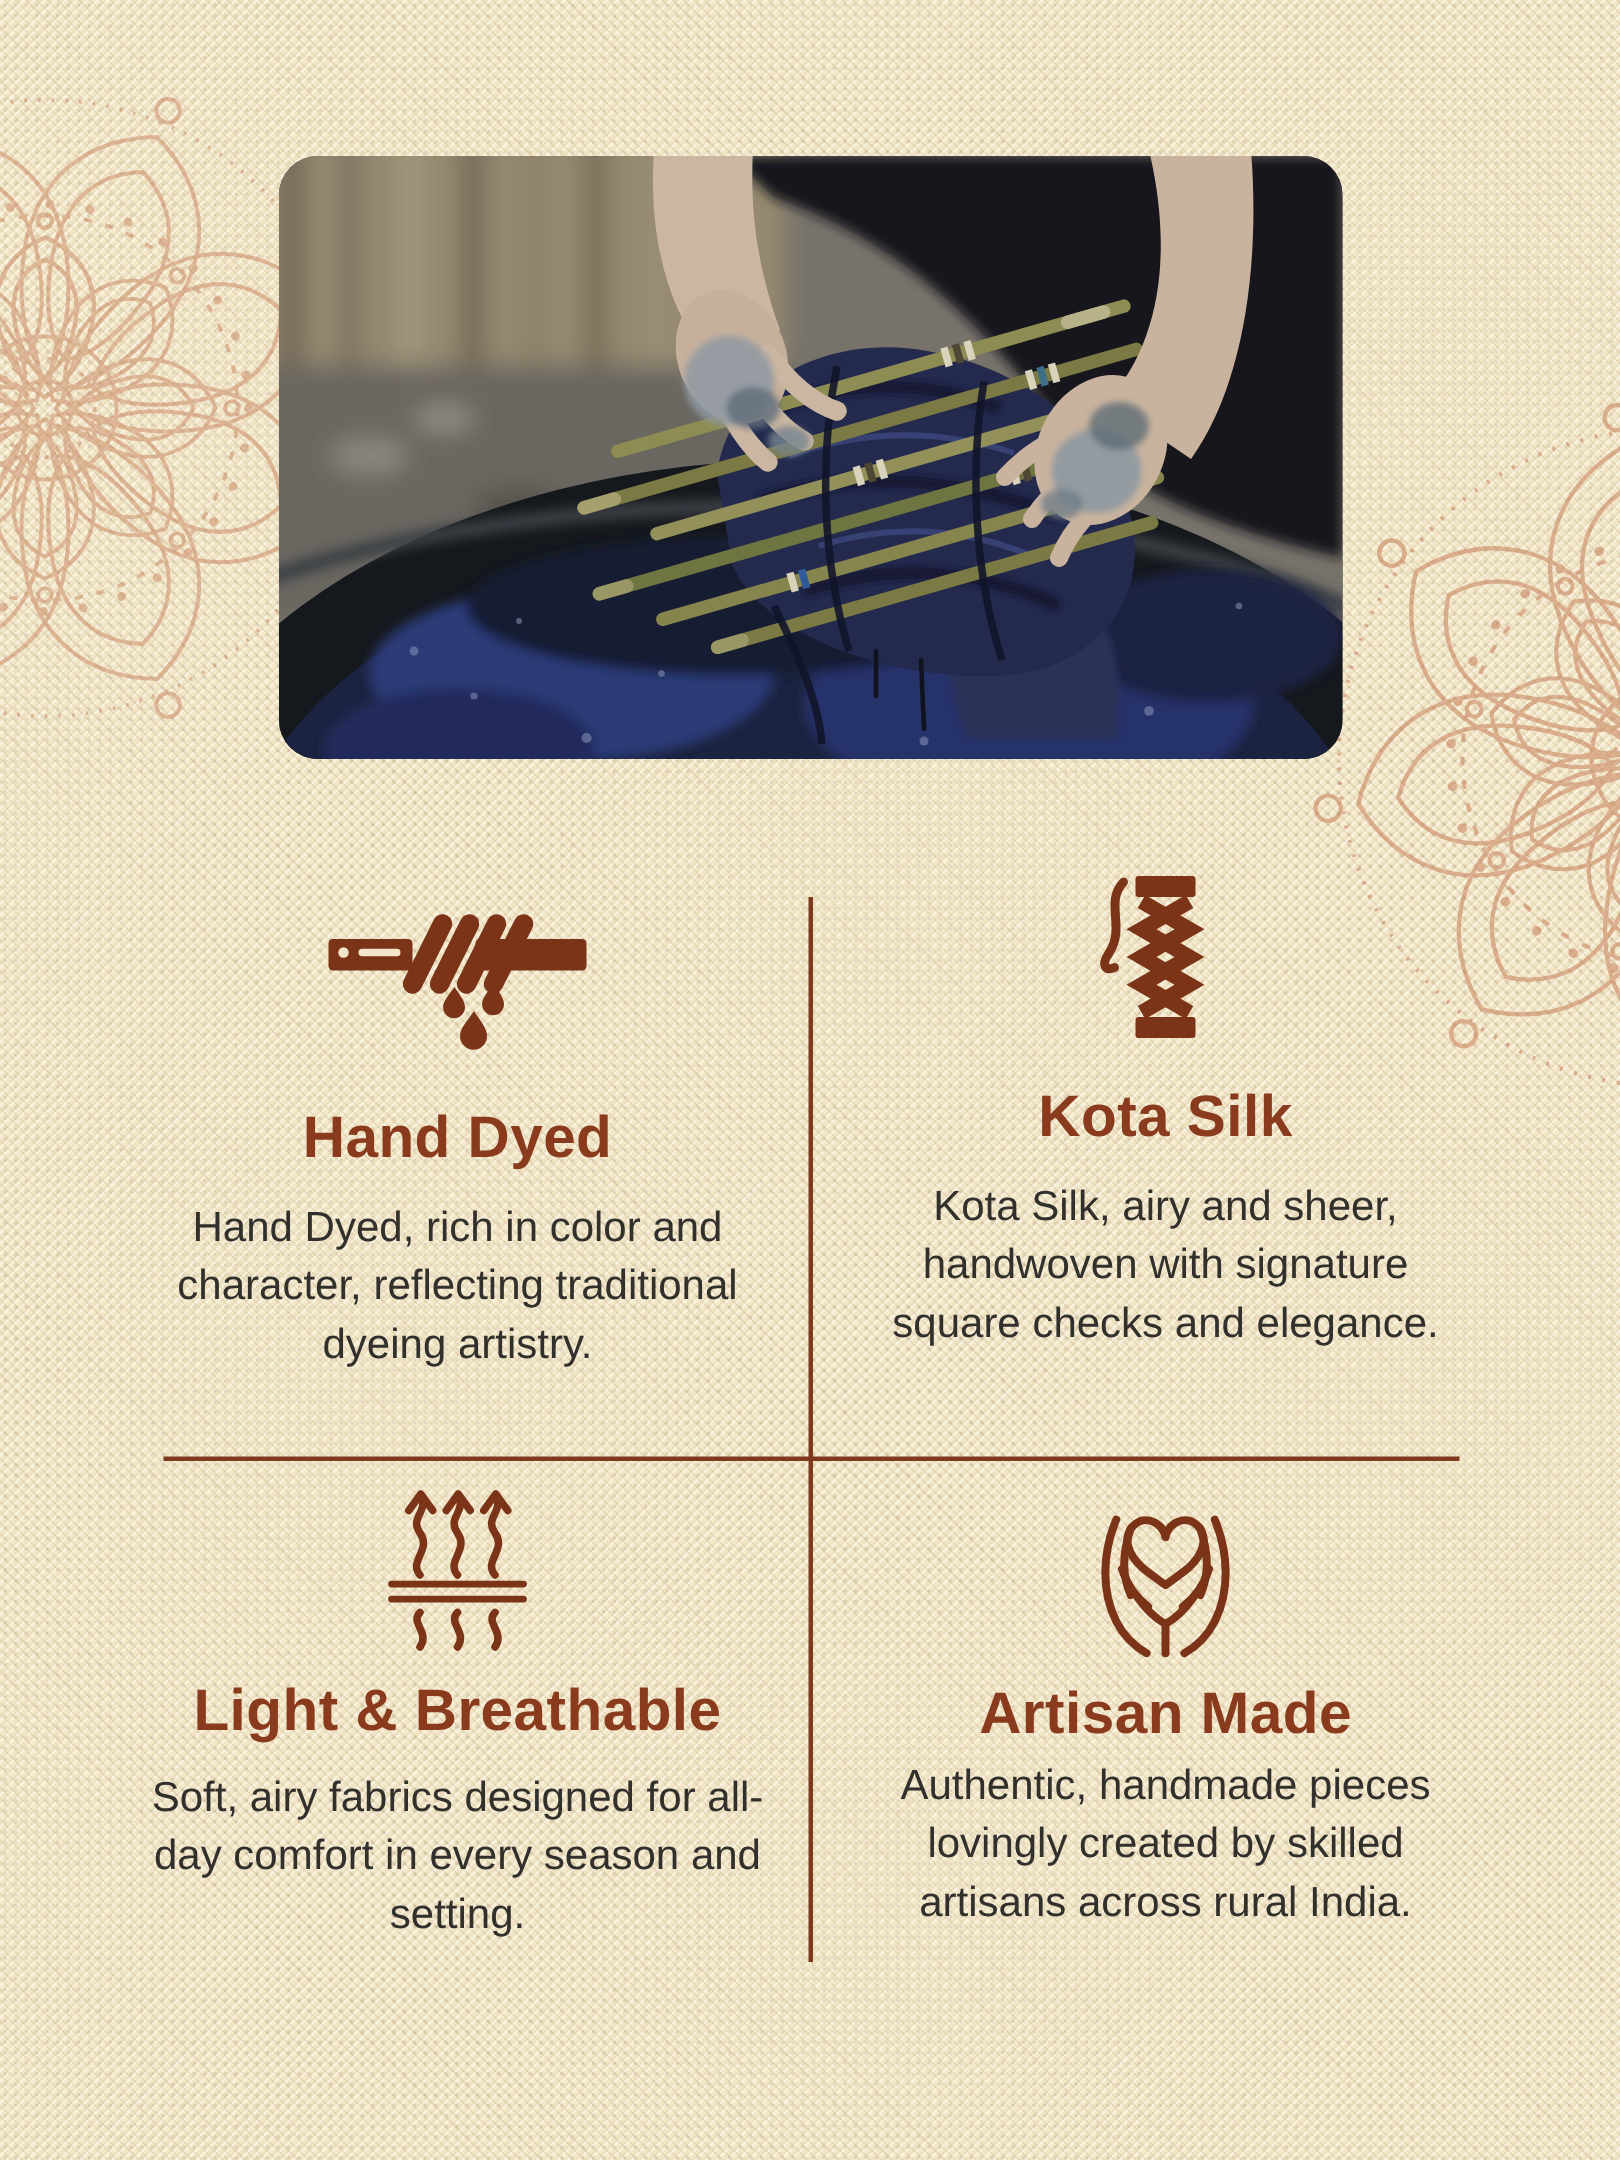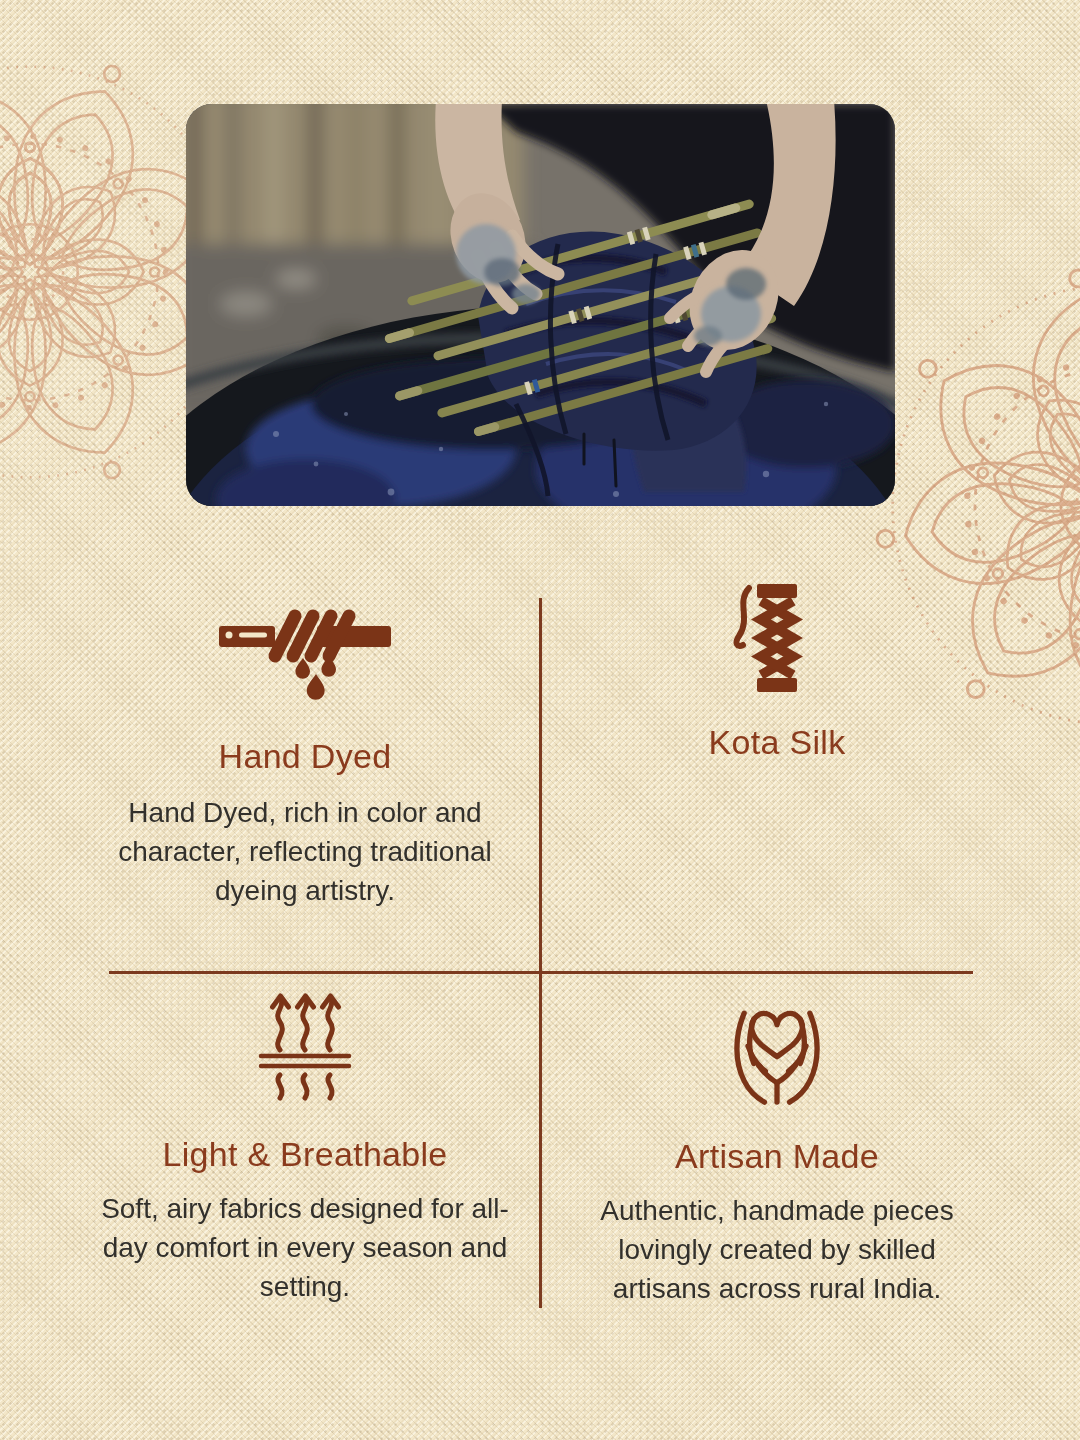--- a/index.html
+++ b/index.html
@@ -25,32 +25,32 @@
   .divider-v{position:absolute;left:539px;top:598px;width:3px;height:710px;background:var(--divider-color,#7c3a1f);}
   .quad{position:absolute;width:440px;display:flex;flex-direction:column;align-items:center;text-align:center;}
   .q1{left:85px;top:598px;}
   .q2{left:557px;top:584px;}
   .q3{left:85px;top:985px;}
   .q4{left:557px;top:987px;}
   .icon-box{height:108px;display:flex;align-items:center;justify-content:center;}
   .q3 .icon-box,.q4 .icon-box{height:120px;}
   .glyph{color:var(--icon-color,#7b3417);}
   .feature-title{
-    margin:31px 0 0;font-size:34px;font-weight:normal;letter-spacing:.3px;
+    margin:31px 0 0;font-size:39px;font-weight:bold;letter-spacing:.3px;
     color:var(--accent-color,#8a3b1d);
   }
-  .q3 .feature-title,.q4 .feature-title{margin-top:30px;}
+  .q3 .feature-title,.q4 .feature-title{margin-top:14px;}
   .feature-desc{
     margin:17px 0 0;font-size:28px;line-height:39px;
     color:var(--text-color,#32302c);
   }
   .q1 .feature-desc{max-width:400px;}
   .q2 .feature-desc{max-width:400px;}
   .q3 .feature-desc{max-width:434px;margin-top:15px;}
-  .q4 .feature-desc{max-width:420px;margin-top:15px;}
+  .q4 .feature-desc{max-width:420px;margin-top:5px;}
 </style>
 </head>
 <body>
 
 <svg width="0" height="0" style="position:absolute" aria-hidden="true">
   <defs>
     <g id="mandala-def" fill="none" stroke="currentColor" stroke-width="1.4">
       <path id="mpt" d="M0,-62 C14,-56 20,-44 17,-30 C14,-17 7,-8 0,-4 C-7,-8 -14,-17 -17,-30 C-20,-44 -14,-56 0,-62 Z"></path>
       <path id="mpt2" d="M0,-54 C9,-50 13,-42 11,-31 C9,-21 5,-14 0,-11 C-5,-14 -9,-21 -11,-31 C-13,-42 -9,-50 0,-54 Z"></path>
       <circle id="mtip" cy="-68" r="2.5"></circle>
@@ -283,20 +283,21 @@
         <rect x="27" y="96" width="40" height="14" rx="2"></rect>
       </g>
       <g stroke="currentColor" stroke-width="10" fill="none" stroke-linejoin="miter">
         <polyline points="31,19 63,37.5 31,56 63,74.5 31,93"></polyline>
         <polyline points="63,19 31,37.5 63,56 31,74.5 63,93"></polyline>
       </g>
       <path d="M19,6 C6,20 21,36 9,54 C4,61 7,66 13,63" stroke="currentColor" stroke-width="6" fill="none" stroke-linecap="round"></path>
     </svg>
   </div>
   <h2 class="feature-title">Kota Silk</h2>
+  <p class="feature-desc">Kota Silk, airy and sheer, handwoven with signature square checks and elegance.</p>
 </section>
 
 <section class="quad q3">
   <div class="icon-box">
     <svg class="glyph" width="104" height="118" viewBox="0 0 104 118">
       <g stroke="currentColor" stroke-width="4.5" fill="none" stroke-linecap="round">
         <line x1="8" y1="70" x2="96" y2="70"></line>
         <line x1="8" y1="80" x2="96" y2="80"></line>
       </g>
       <g stroke="currentColor" stroke-width="5" fill="none" stroke-linecap="round" stroke-linejoin="round">

